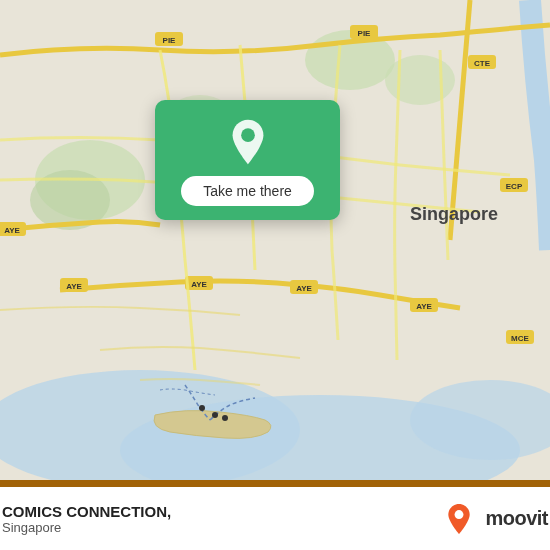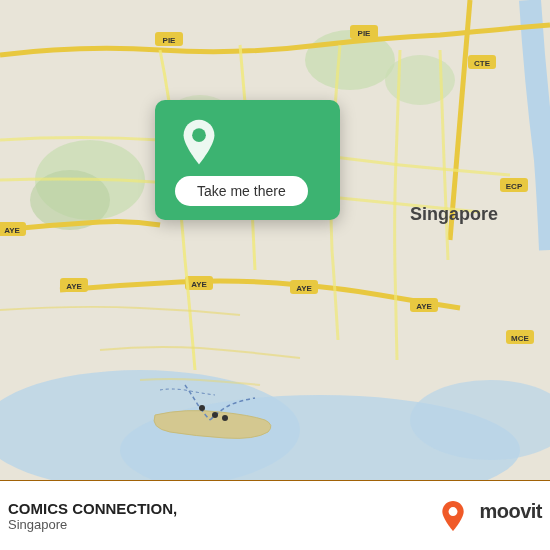--- a/index.html
+++ b/index.html
@@ -31,21 +31,21 @@
     
     #location-popup {
       position: absolute;
       top: 100px;
       left: 155px;
       width: 185px;
       background: #3cb371;
       border-radius: 10px;
       display: flex;
       flex-direction: column;
-      align-items: flex-start;
+      align-items: center;
       padding: 18px 20px 14px 20px;
       box-shadow: 0 4px 16px rgba(0,0,0,0.25);
     }
 
     #location-pin-icon {
       width: 48px;
       height: 48px;
       margin-bottom: 10px;
     }
 
@@ -59,25 +59,25 @@
       font-weight: 500;
       cursor: pointer;
       white-space: nowrap;
     }
 
     
     #bottom-bar {
       width: 100%;
       height: 70px;
       background: white;
-      border-top: 1px solid #a16207;
+      border-top: 7px solid #a16207;
       display: flex;
       align-items: center;
       justify-content: space-between;
-      padding: 0 8px;
+      padding: 0 2px;
     }
 
     #bottom-info {
       display: flex;
       flex-direction: column;
     }
 
     #place-name {
       font-size: 15px;
       font-weight: 600;
@@ -85,21 +85,21 @@
     }
 
     #place-location {
       font-size: 13px;
       color: #555;
     }
 
     
     #moovit-logo {
       display: flex;
-      align-items: flex-start;
+      align-items: center;
       gap: 12px;
     }
 
     #moovit-pin {
       width: 28px;
       height: 32px;
     }
 
     #moovit-text {
       font-size: 20px;

